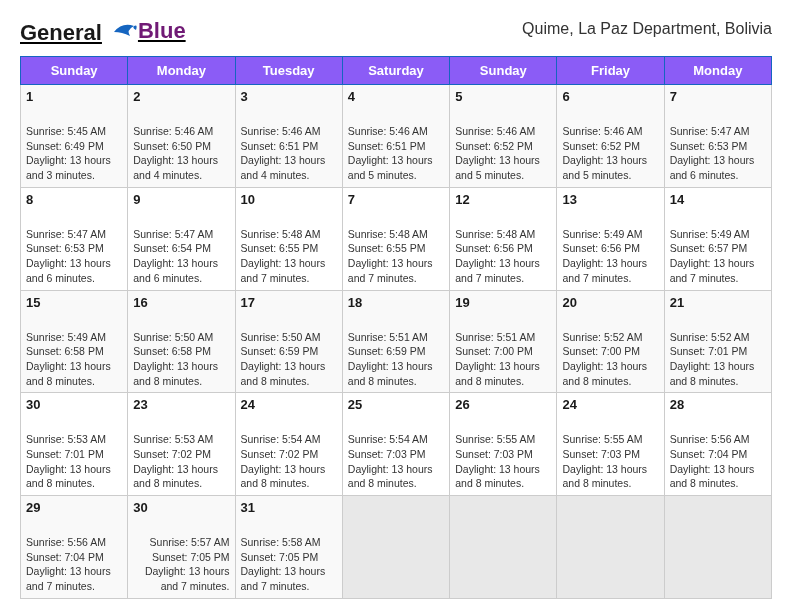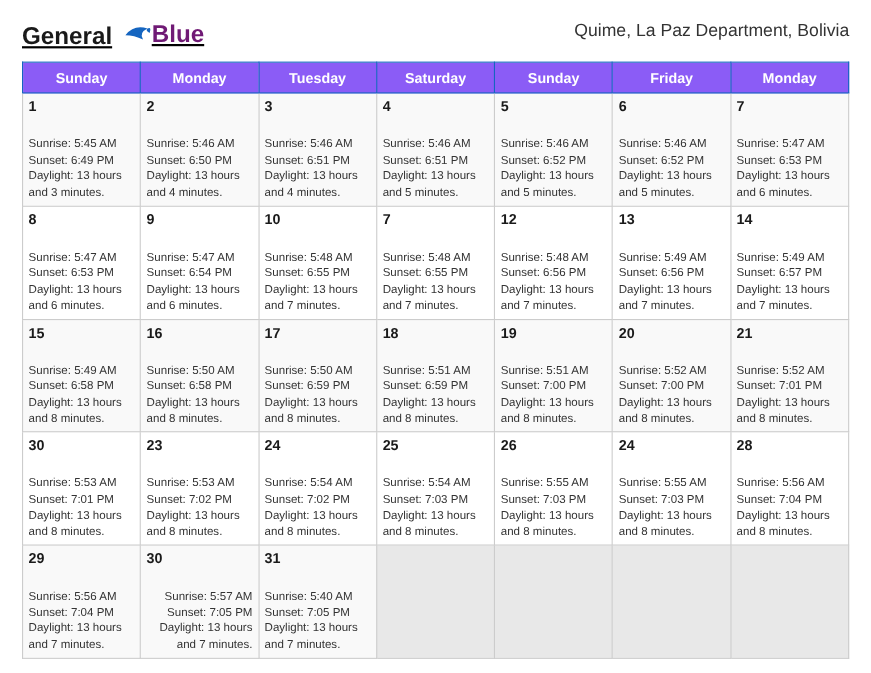--- a/index.html
+++ b/index.html
@@ -327,21 +327,21 @@
         </td>
         <td>
           <div class="day-number">30</div>
           <div class="day-info" style="white-space: pre-line; text-align: right;">Sunrise: 5:57 AM
 Sunset: 7:05 PM
 Daylight: 13 hours
 and 7 minutes.</div>
         </td>
         <td>
           <div class="day-number">31</div>
-          <div class="day-info" style="white-space: pre-line;">Sunrise: 5:40 AM
+          <div class="day-info" style="white-space: pre-line;">Sunrise: 5:58 AM
 Sunset: 7:05 PM
 Daylight: 13 hours
 and 7 minutes.</div>
         </td>
         <td class="empty"></td>
         <td class="empty"></td>
         <td class="empty"></td>
         <td class="empty"></td>
       </tr>
     </tbody>

